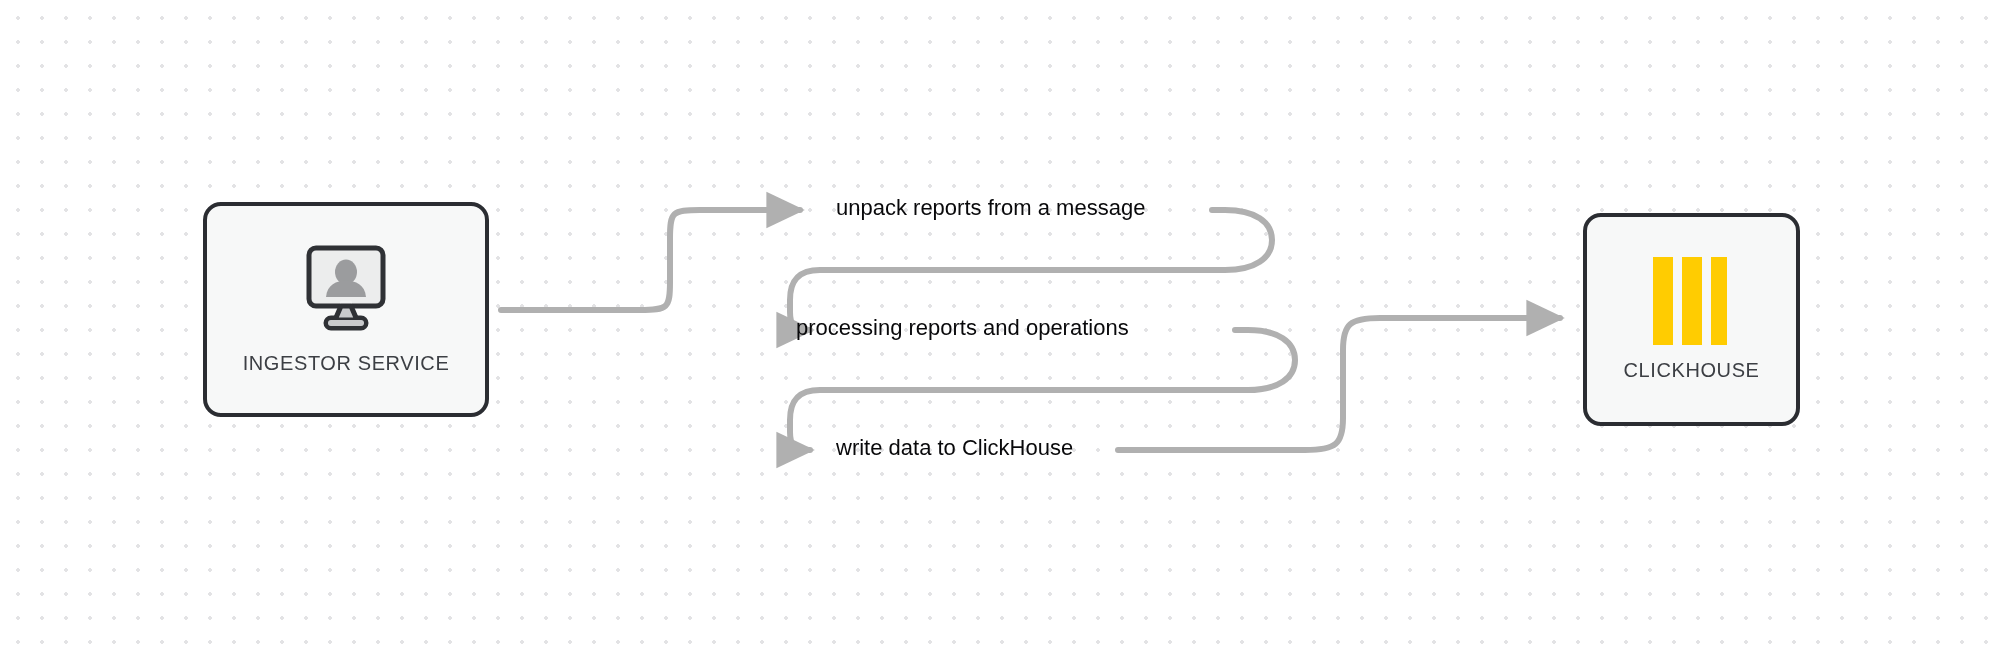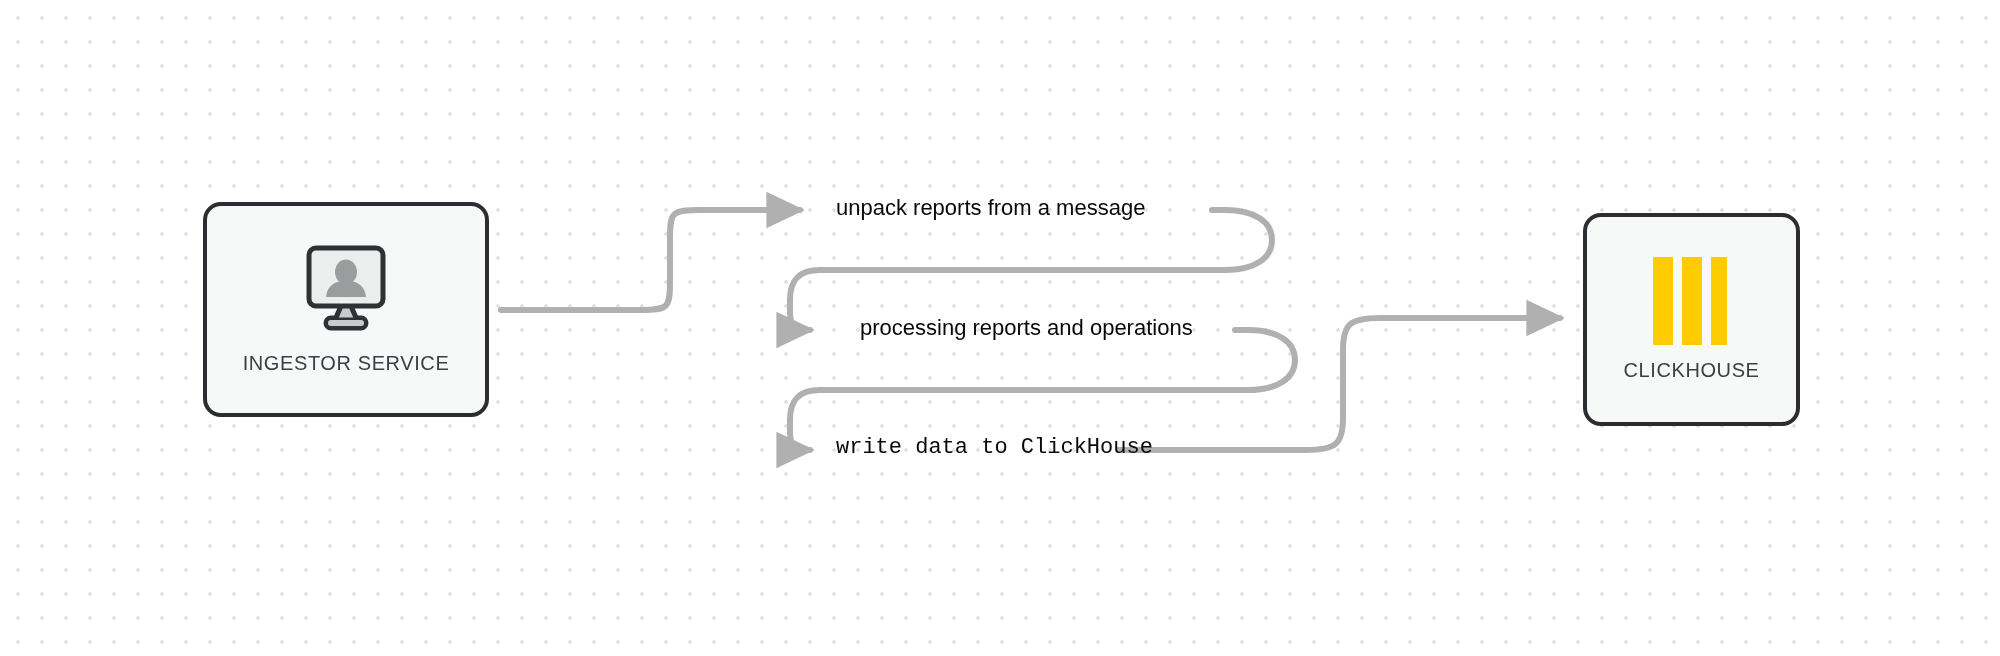--- a/index.html
+++ b/index.html
@@ -75,22 +75,22 @@
 
   .edge-label {
     position: absolute;
     font-size: 22px;
     color: #09090b;
     white-space: nowrap;
     line-height: 1;
   }
 
   #edge-label-1 { left: 836px; top: 197px; }
-  #edge-label-2 { left: 860px; top: 317px; }
-  #edge-label-3 { left: 836px; top: 437px; font-family: Liberation Mono, monospace; }
+  #edge-label-2 { left: 796px; top: 317px; }
+  #edge-label-3 { left: 836px; top: 437px; }
 </style>
 </head>
 <body>
 
 <div id="canvas">
 
   <svg id="edge-layer" viewBox="0 0 2000 656" xmlns="http://www.w3.org/2000/svg">
     <defs>
       <marker id="arrowhead" markerWidth="7" markerHeight="7" refX="5.6" refY="3.5" orient="auto" markerUnits="strokeWidth">
         <path d="M 0 0.45 L 6.4 3.5 L 0 6.55 Z" fill="#b0b0b0"></path>

